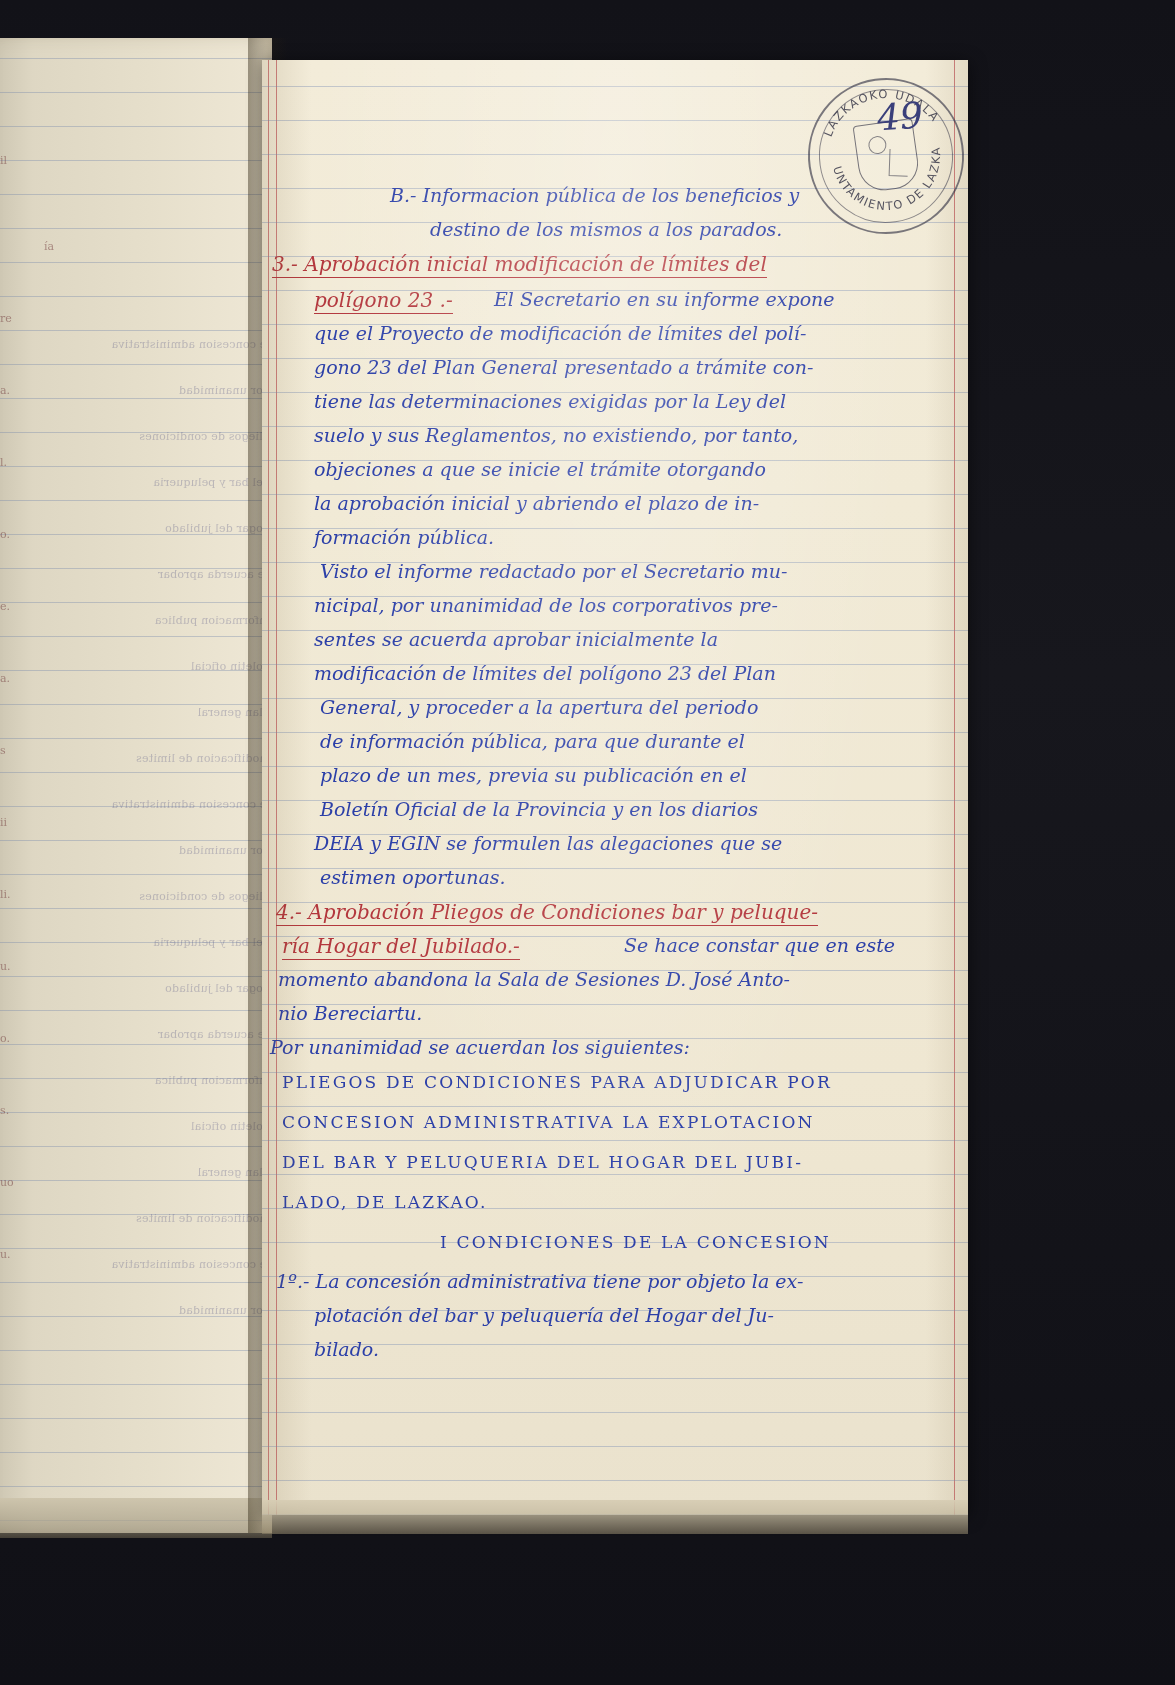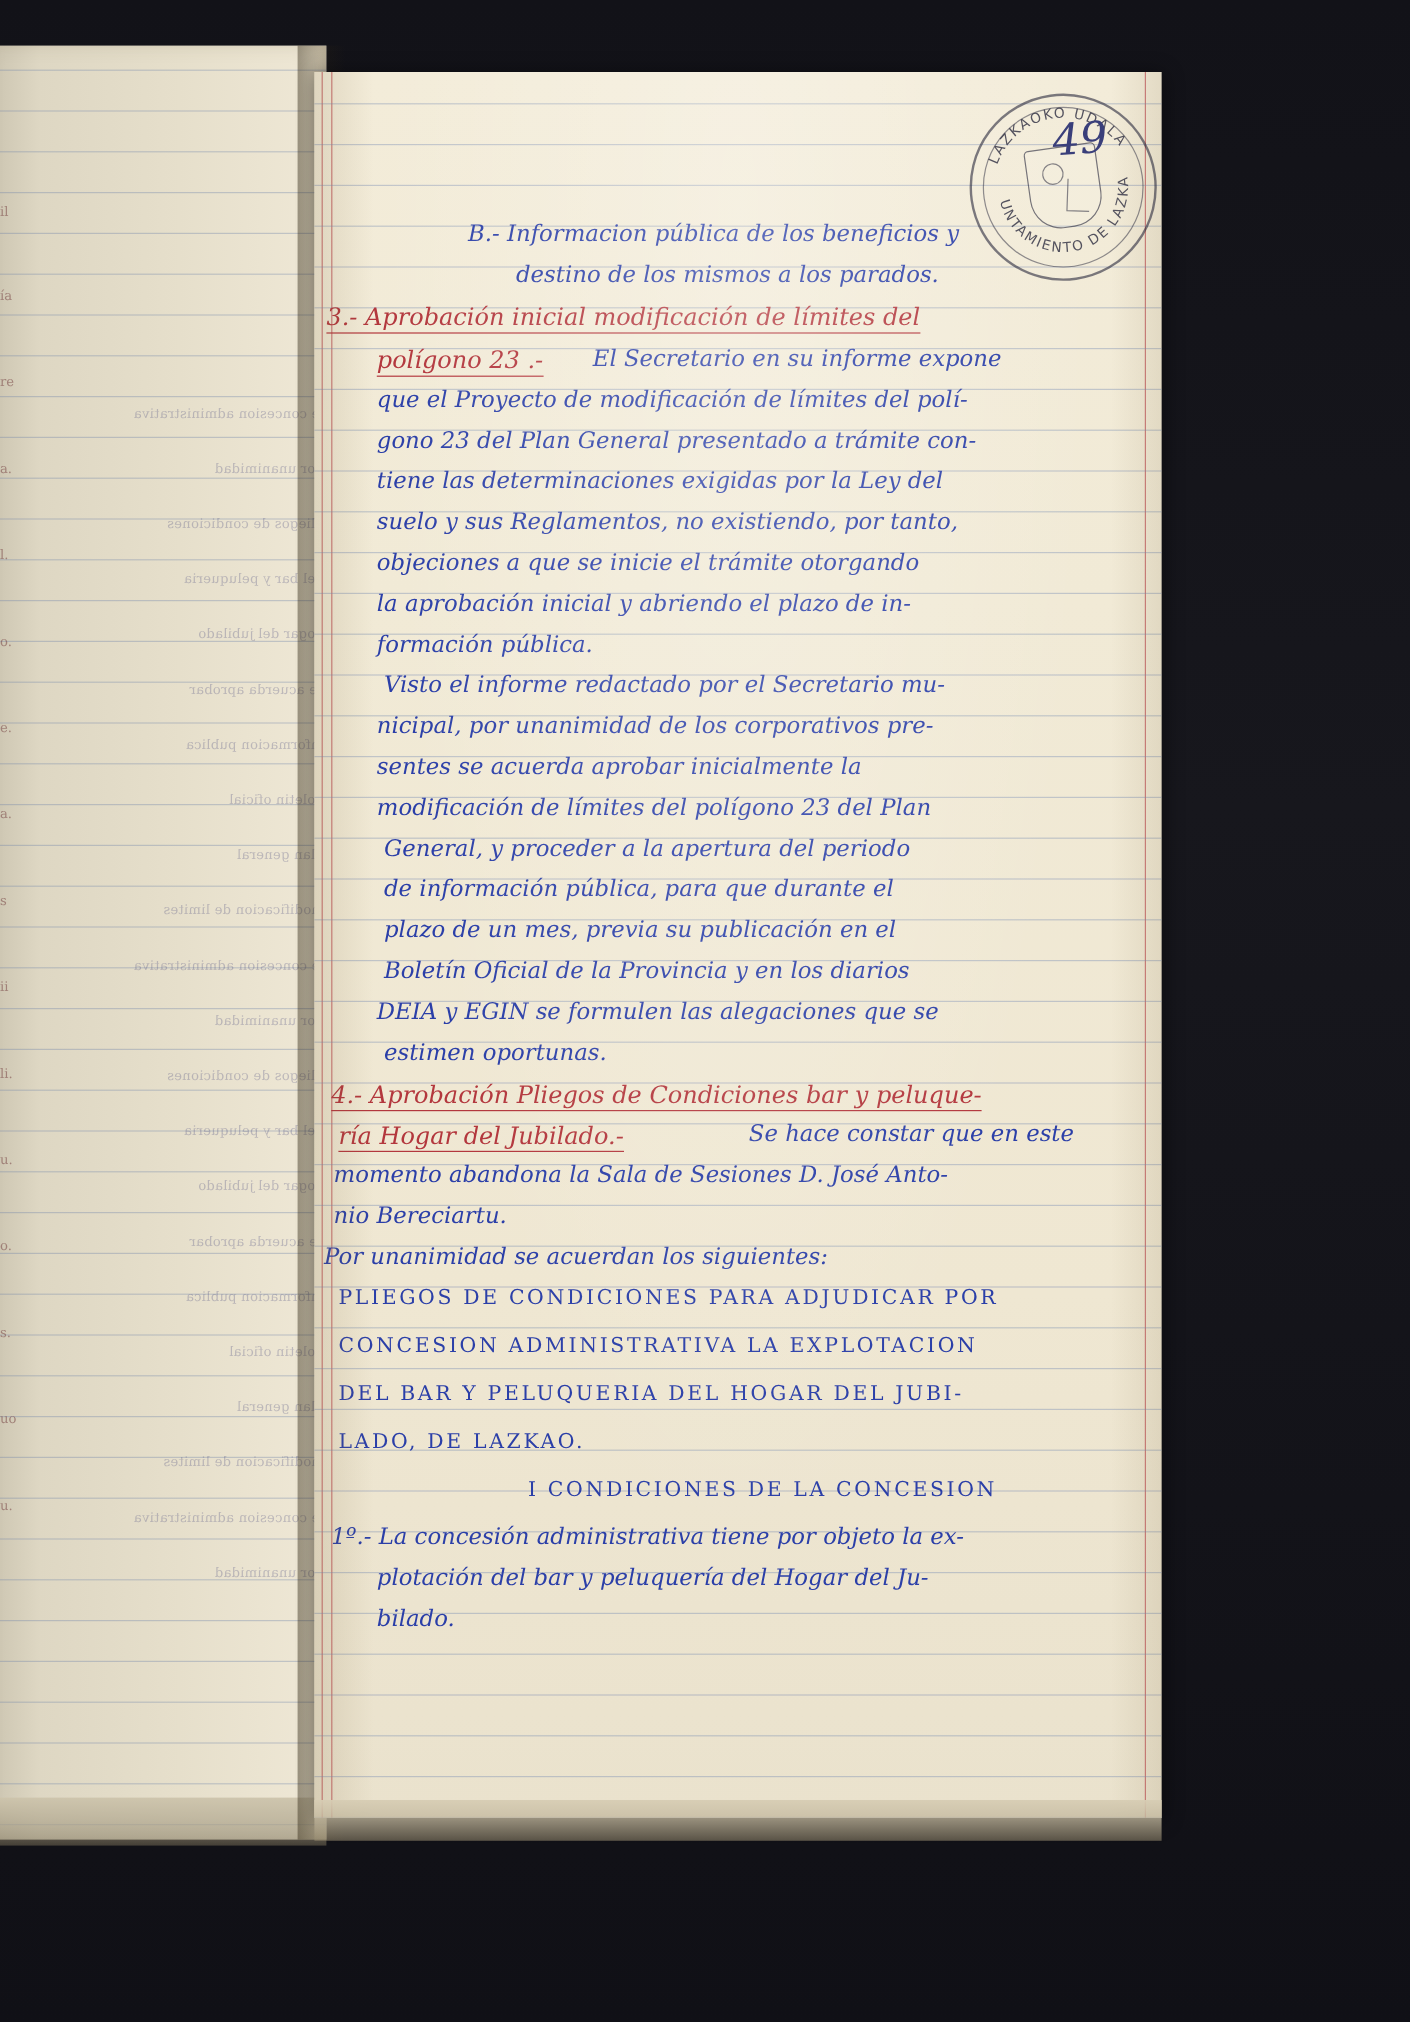--- a/index.html
+++ b/index.html
@@ -285,22 +285,22 @@
       <div class="left-ghost" style="top: 852px;">pliegos de condiciones</div>
       <div class="left-ghost" style="top: 898px;">del bar y peluqueria</div>
       <div class="left-ghost" style="top: 944px;">hogar del jubilado</div>
       <div class="left-ghost" style="top: 990px;">se acuerda aprobar</div>
       <div class="left-ghost" style="top: 1036px;">informacion publica</div>
       <div class="left-ghost" style="top: 1082px;">boletin oficial</div>
       <div class="left-ghost" style="top: 1128px;">plan general</div>
       <div class="left-ghost" style="top: 1174px;">modificacion de limites</div>
       <div class="left-ghost" style="top: 1220px;">le concesion administrativa</div>
       <div class="left-ghost" style="top: 1266px;">por unanimidad</div>
-      <div class="left-edge-text" style="top: 132px;">il</div>
-      <div class="left-edge-text" style="top: 202px;">ía</div>
+      <div class="left-edge-text" style="top: 116px;">il</div>
+      <div class="left-edge-text" style="top: 202px; margin-left: 44px;">ía</div>
       <div class="left-edge-text" style="top: 274px;">re</div>
       <div class="left-edge-text" style="top: 346px;">a.</div>
       <div class="left-edge-text" style="top: 418px;">l.</div>
       <div class="left-edge-text" style="top: 490px;">o.</div>
       <div class="left-edge-text" style="top: 562px;">e.</div>
       <div class="left-edge-text" style="top: 634px;">a.</div>
       <div class="left-edge-text" style="top: 706px;">s</div>
       <div class="left-edge-text" style="top: 778px;">ii</div>
       <div class="left-edge-text" style="top: 850px;">li.</div>
       <div class="left-edge-text" style="top: 922px;">u.</div>

